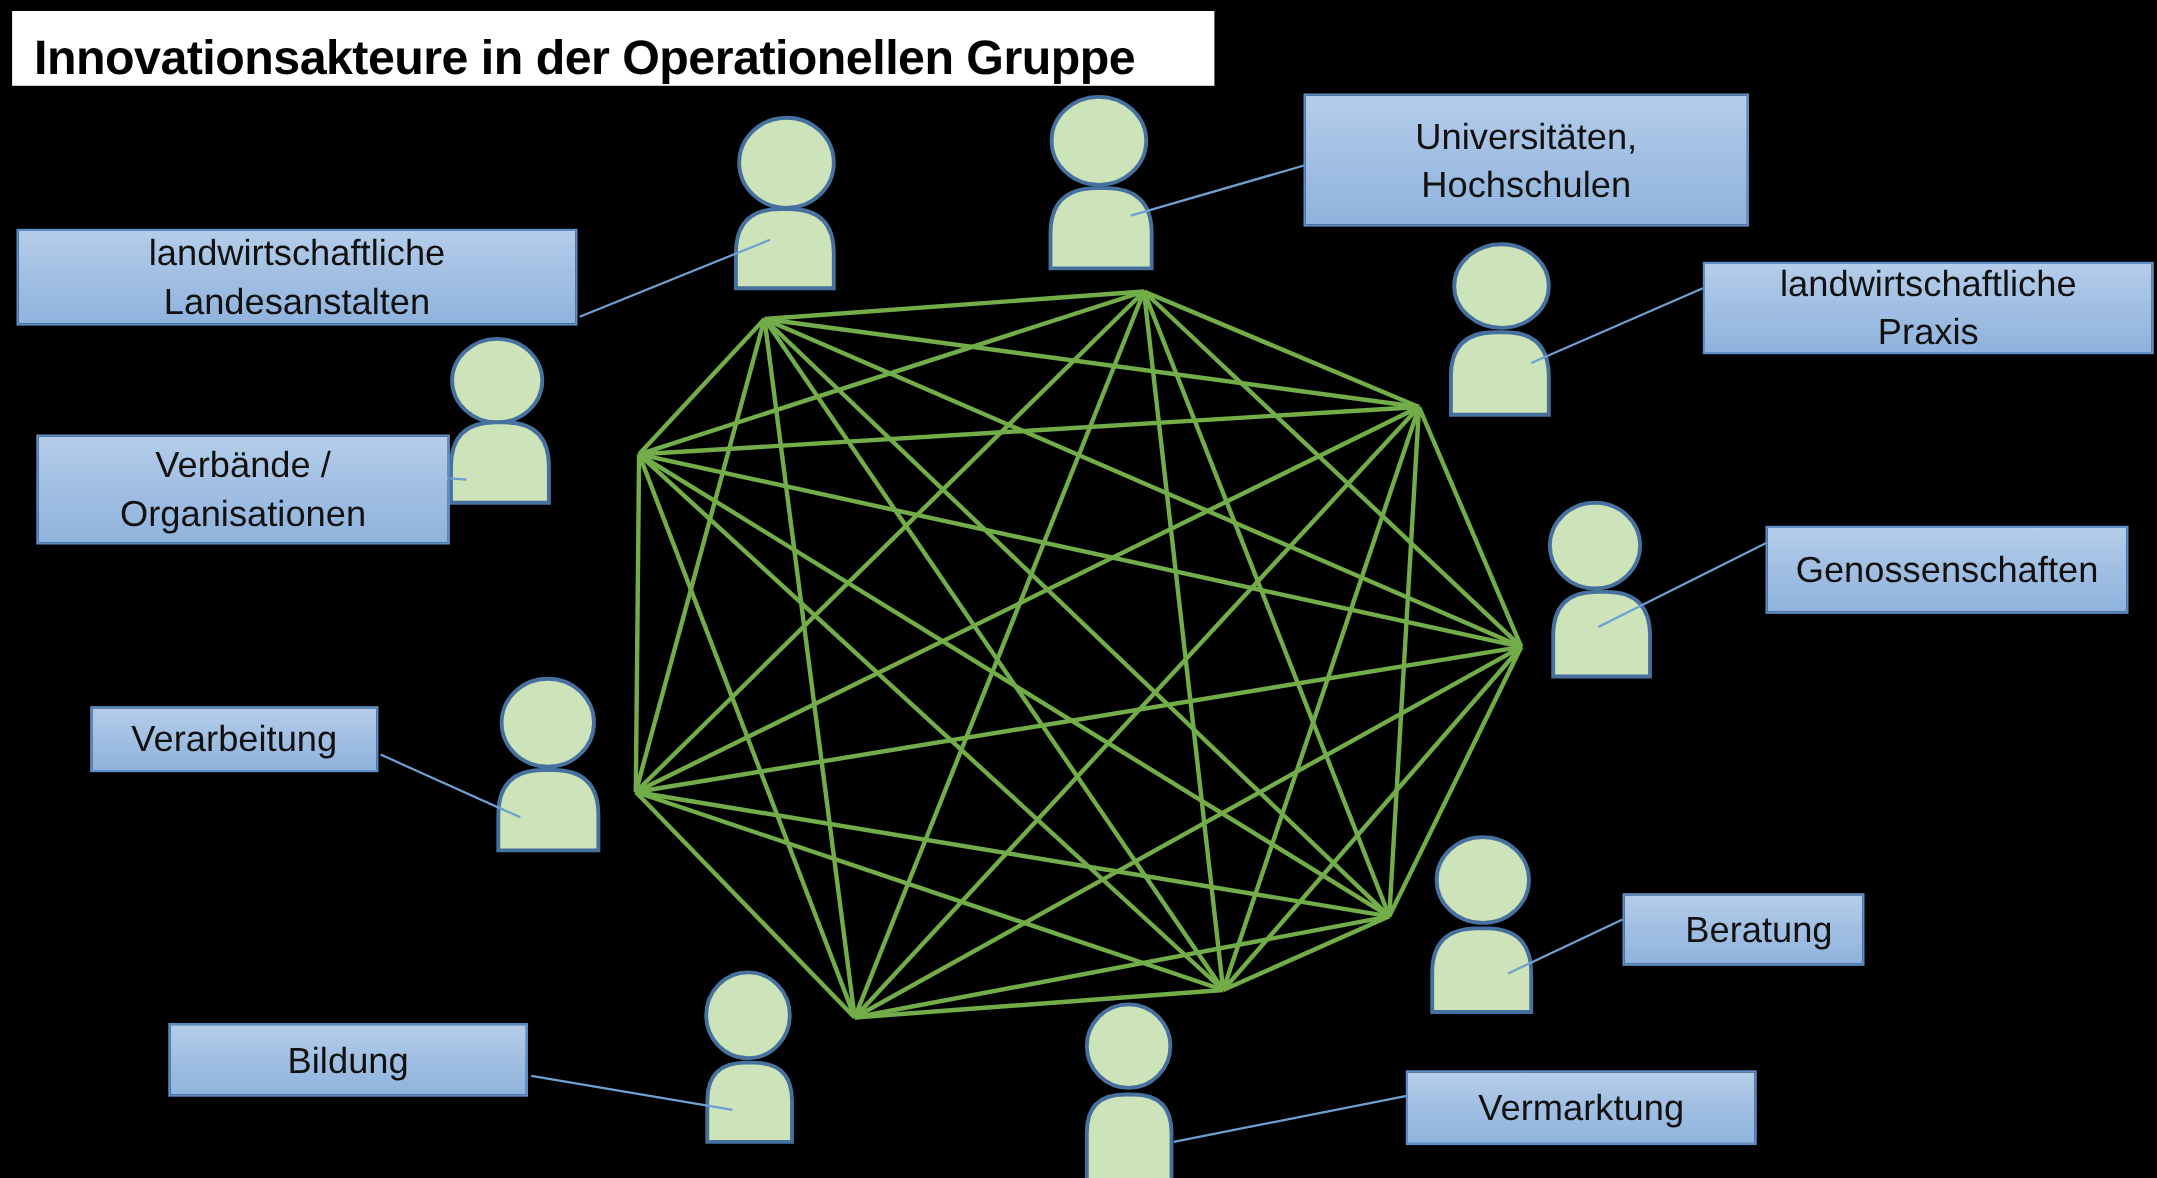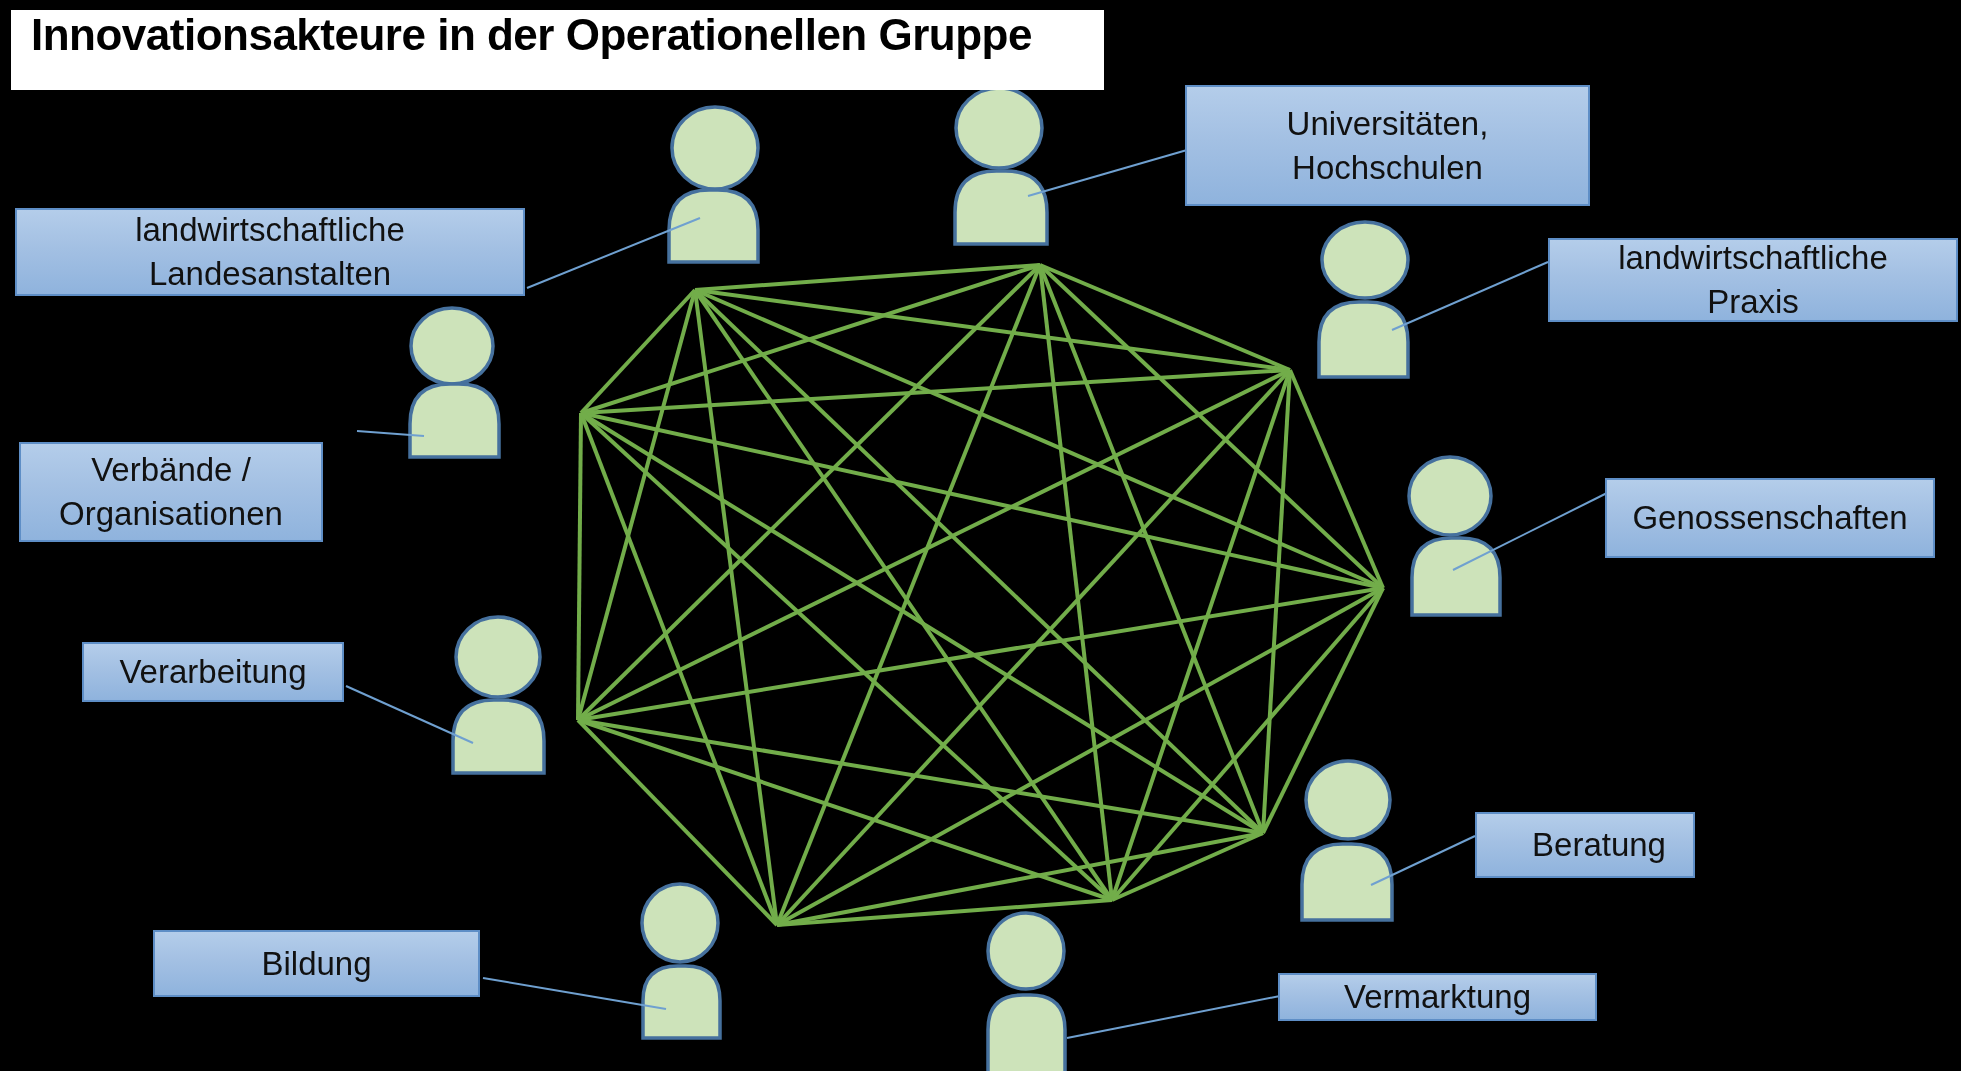--- a/index.html
+++ b/index.html
@@ -18,24 +18,24 @@
   svg.diagram {
     position: absolute;
     left: 0;
     top: 0;
   }
   .title-box {
     position: absolute;
     left: 11px;
     top: 10px;
     width: 1093px;
-    height: 80px;
+    height: 68px;
     background: var(--title_bg, #fff);
     display: flex;
-    align-items: flex-start;
+    align-items: flex-end;
   }
   .title-text {
     font-size: 44px;
     font-weight: 700;
     color: var(--title_text, #000);
     padding-left: 20px;
     letter-spacing: -0.5px;
     white-space: nowrap;
   }
   .label-box {
@@ -154,21 +154,21 @@
   <div class="title-box">
     <span class="title-text">Innovationsakteure in der Operationellen Gruppe</span>
   </div>
 
   <div class="label-box" style="left: 15px; top: 208px; width: 510px; height: 88px;">landwirtschaftliche
 Landesanstalten</div>
   <div class="label-box" style="left: 1185px; top: 85px; width: 405px; height: 121px;">Universitäten,
 Hochschulen</div>
   <div class="label-box" style="left: 1548px; top: 238px; width: 410px; height: 84px;">landwirtschaftliche
 Praxis</div>
-  <div class="label-box" style="left: 19px; top: 395px; width: 304px; height: 100px; margin-top: 47px;">Verbände /
+  <div class="label-box" style="left: 33px; top: 395px; width: 376px; height: 100px;">Verbände /
 Organisationen</div>
   <div class="label-box" style="left: 1605px; top: 478px; width: 330px; height: 80px;">Genossenschaften</div>
   <div class="label-box" style="left: 82px; top: 642px; width: 262px; height: 60px;">Verarbeitung</div>
   <div class="label-box" style="left: 1475px; top: 812px; width: 220px; height: 66px; padding-left: 28px;">Beratung</div>
   <div class="label-box" style="left: 153px; top: 930px; width: 327px; height: 67px; text-align: right;">Bildung</div>
-  <div class="label-box" style="left: 1278px; top: 973px; width: 319px; height: 48px;">Vermarktung</div>
+  <div class="label-box" style="left: 1278px; top: 973px; width: 319px; height: 68px;">Vermarktung</div>
 
 </div>
 
 </body></html>

